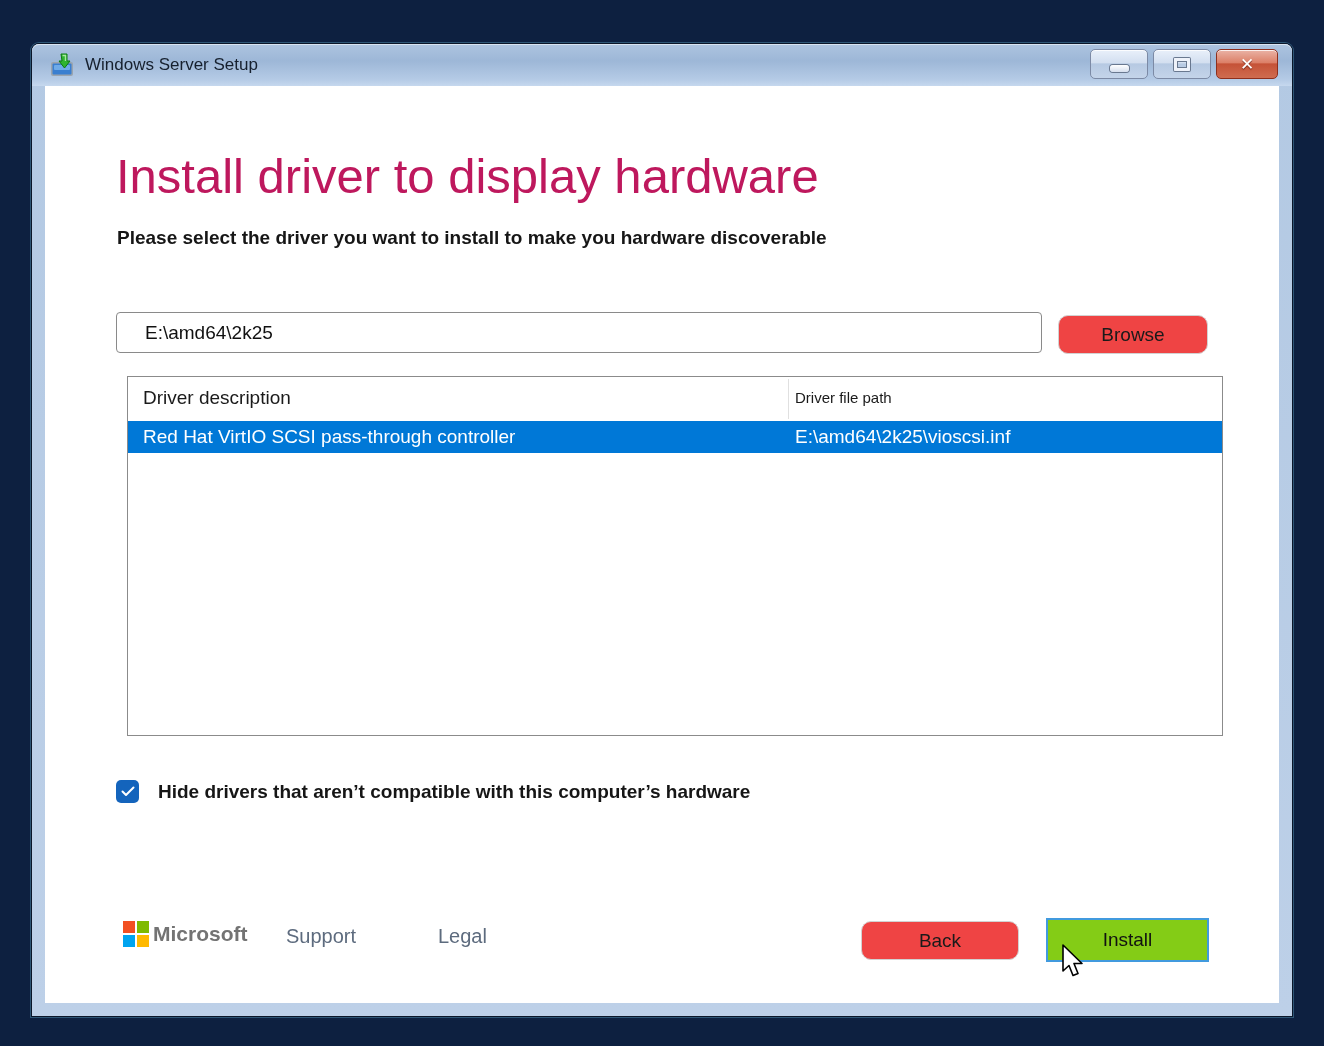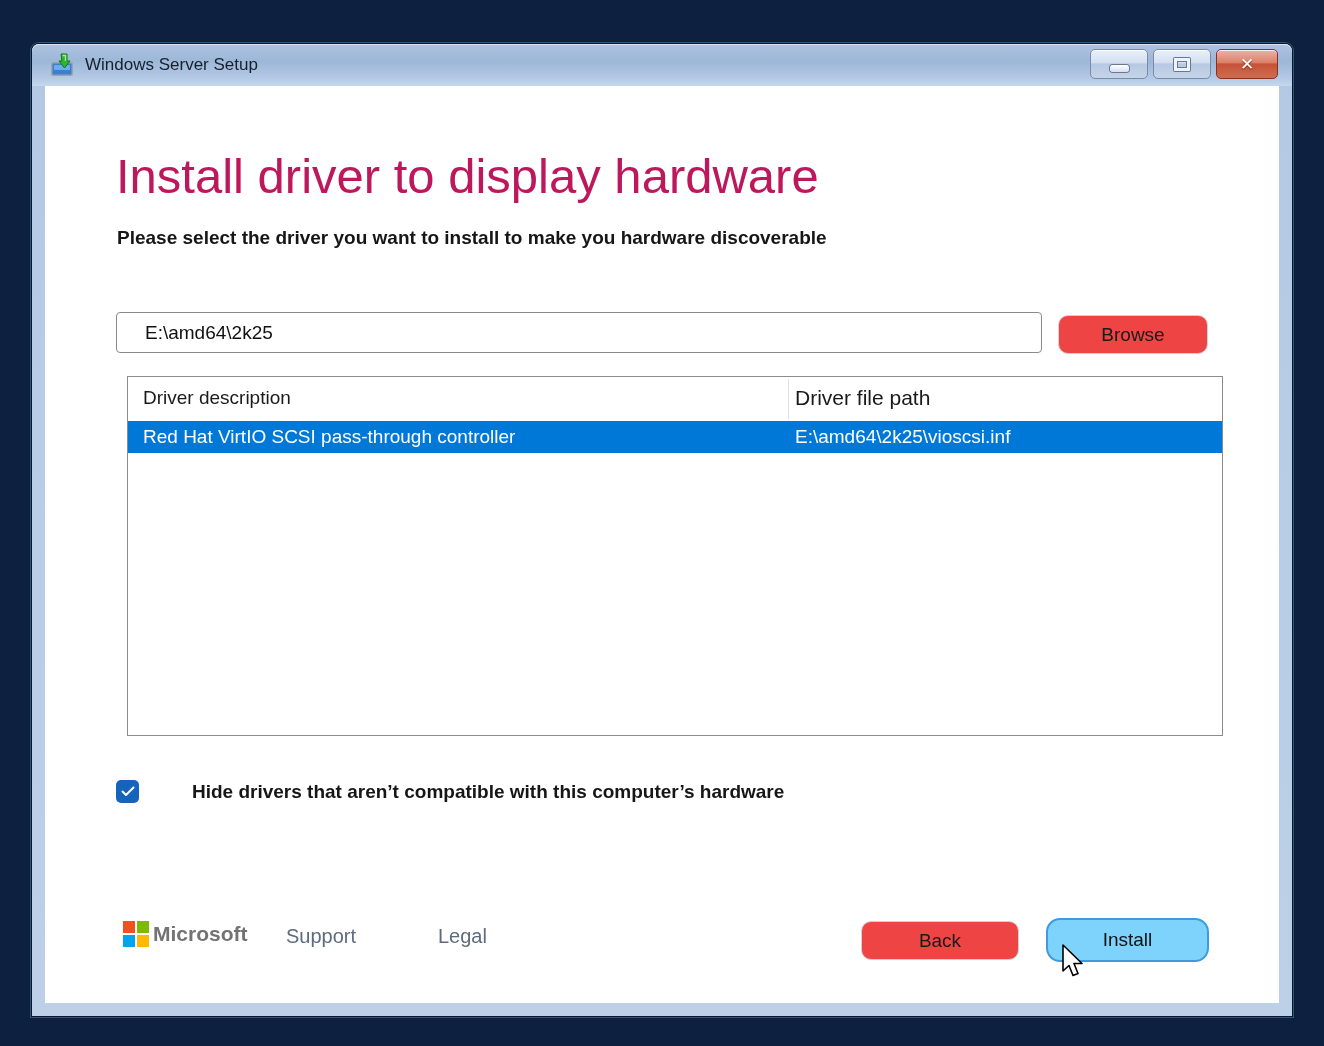--- a/index.html
+++ b/index.html
@@ -73,48 +73,48 @@
     display:flex; align-items:center; justify-content:center;
   }
   .browse-btn { position:absolute; left:1013px; top:229px; width:150px; height:39px; }
 
   .driver-table {
     position:absolute; left:71px; top:290px; width:1096px; height:360px;
     border:1px solid #8b8b8b; background:#fff;margin-left:11px;
   }
   .tbl-header { position:relative; height:44px; }
   .tbl-header .col1 { position:absolute; left:15px; top:0; line-height:42px; font-size:19px; color:#1a1a1a; }
-  .tbl-header .col2 { position:absolute; left:667px; top:0; line-height:42px; font-size:21px; color:#1a1a1a; }
+  .tbl-header .col2 { position:absolute; left:667px; top:0; line-height:42px; font-size:15px; color:#1a1a1a; }
   .col-sep { position:absolute; left:660px; top:2px; height:40px; width:1px; background:#e0e0e0; }
   .tbl-row.selected {
     position:relative; height:32px; background:#0078d7; color:#fff;
     font-size:19px; line-height:32px;
   }
   .tbl-row .cell1 { position:absolute; left:15px; }
   .tbl-row .cell2 { position:absolute; left:667px; }
 
-  .chk-wrap { position:absolute; left:71px; top:694px; display:flex; align-items:center;gap:34px; }
+  .chk-wrap { position:absolute; left:71px; top:694px; display:flex; align-items:center; }
   .checkbox {
     width:23px; height:23px; border-radius:5px; background:#1464bc;
     display:flex; align-items:center; justify-content:center; flex:none;
   }
   .chk-label { margin-left:19px; font-size:19px; font-weight:600; color:#161616; }
 
   .ms-logo { position:absolute; left:78px; top:835px; width:26px; height:26px;
     display:grid; grid-template-columns:12px 12px; grid-template-rows:12px 12px; gap:2px; }
   .ms-sq { width:12px; height:12px; }
   .brand-text { position:absolute; left:108px; top:836px; font-size:21px; font-weight:700; color:#737373; }
   .footer-link { position:absolute; top:839px; font-size:20px; color:#5d6b7e; cursor:default; }
   .link-support { left:241px; }
   .link-legal { left:381px;margin-left:12px; }
 
   .back-btn { position:absolute; left:816px; top:835px; width:158px; height:39px; }
   .install-btn {
     position:absolute; left:1001px; top:832px; width:163px; height:44px;
-    background:#7dd3fc; border:2px solid #419ade; border-radius:14px;
+    background:#84cc16; border:2px solid #419ade; border-radius:0;
     font-size:19px; color:#111;
   }
   .cursor { position:absolute; left:1016px; top:858px; width:26px; height:38px; }
 </style>
 </head>
 <body>
 
 <div class="stage">
   <div class="window">
 

